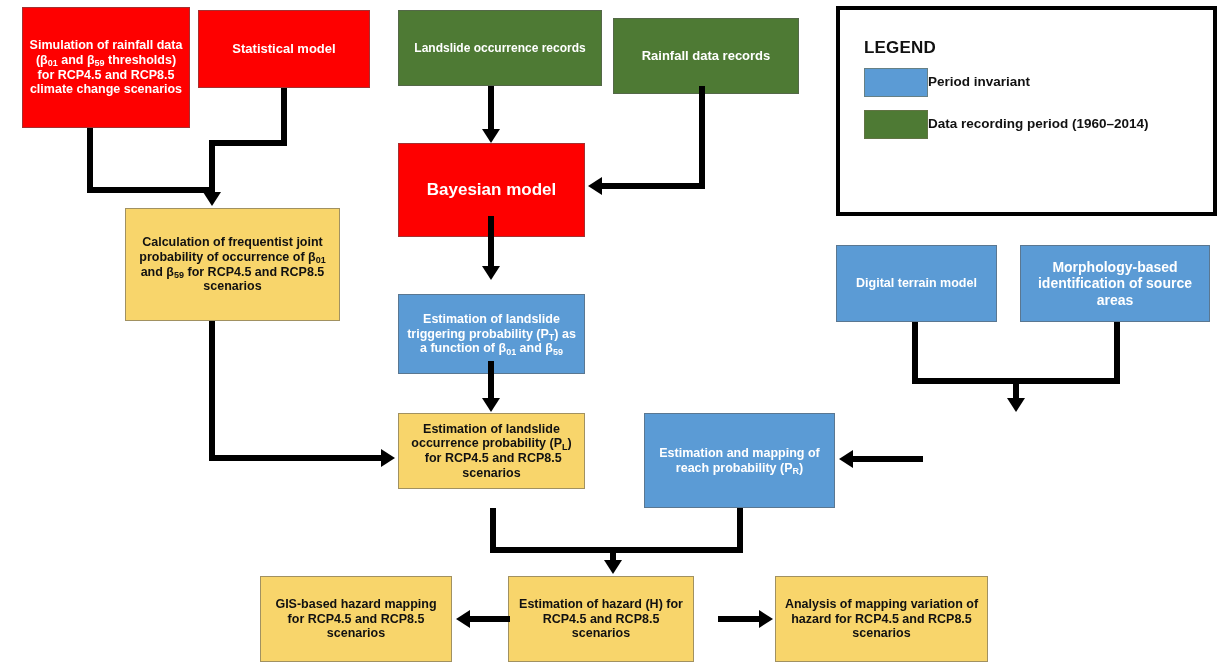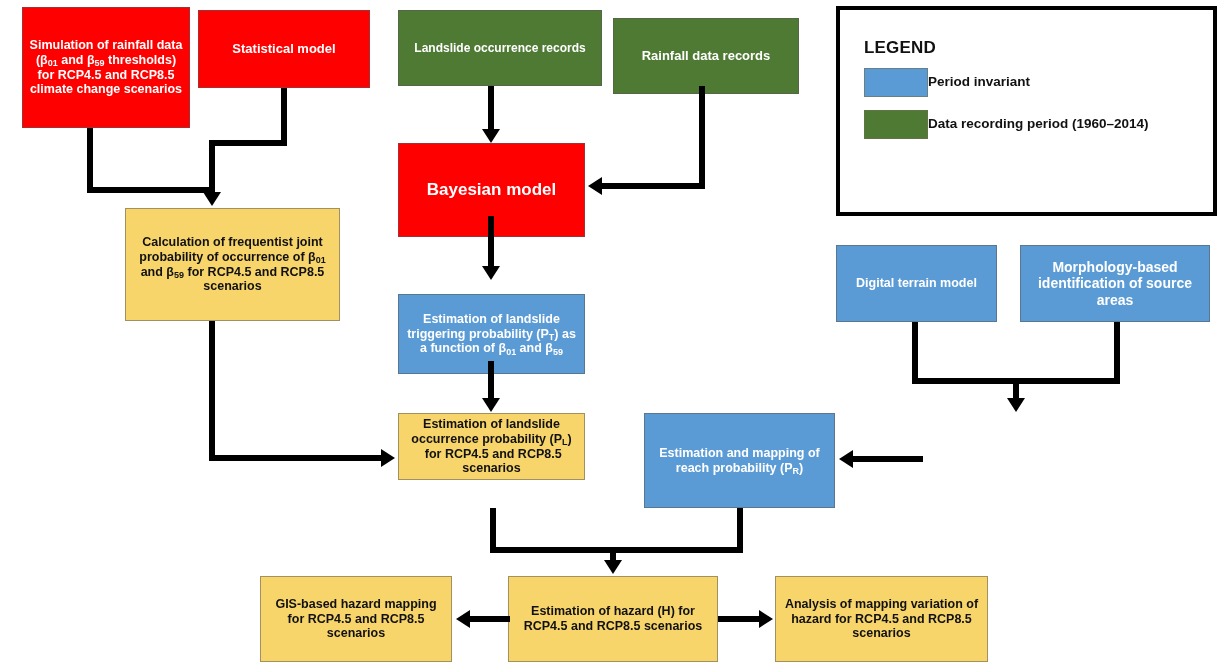--- a/index.html
+++ b/index.html
@@ -134,42 +134,42 @@
   </div>
 
   <div class="node n-gold" style="left:105px; top:208px; width:215px; height:113px; font-size:12.5px;margin-left:20px;">
     <span class="txt">Calculation of frequentist joint probability of occurrence of β<sub>01</sub> and β<sub>59</sub> for RCP4.5 and RCP8.5 scenarios</span>
   </div>
 
   <div class="node n-blue" style="left:398px; top:281px; width:187px; height:80px; font-size:12.5px;margin-top:13px;">
     <span class="txt">Estimation of landslide triggering probability (P<sub>T</sub>) as a function of β<sub>01</sub> and β<sub>59</sub></span>
   </div>
 
-  <div class="node n-gold" style="left:398px; top:413px; width:187px; height:67px; font-size:12.5px;">
+  <div class="node n-gold" style="left:398px; top:413px; width:187px; height:76px; font-size:12.5px;">
     <span class="txt">Estimation of landslide occurrence probability (P<sub>L</sub>) &nbsp;for RCP4.5 and RCP8.5 scenarios</span>
   </div>
 
   <div class="node n-blue" style="left:836px; top:245px; width:161px; height:77px; font-size:12.5px;">
     <span class="txt">Digital terrain model</span>
   </div>
 
   <div class="node n-blue" style="left:644px; top:413px; width:191px; height:95px; font-size:12.5px;">
     <span class="txt">Estimation and mapping of reach probability (P<sub>R</sub>)</span>
   </div>
 
   <div class="node n-blue" style="left:1020px; top:245px; width:190px; height:77px; font-size:14px;">
     <span class="txt">Morphology-based identification of source areas</span>
   </div>
 
 
   <div class="node n-gold" style="left:260px; top:576px; width:192px; height:86px; font-size:12.5px;">
     <span class="txt">GIS-based hazard mapping for RCP4.5 and RCP8.5 scenarios</span>
   </div>
 
-  <div class="node n-gold" style="left:508px; top:576px; width:210px; height:86px; font-size:12.5px;">
+  <div class="node n-gold" style="left:508px; top:576px; width:186px; height:86px; font-size:12.5px;">
     <span class="txt">Estimation of hazard (H) for RCP4.5 and RCP8.5 scenarios</span>
   </div>
 
   <div class="node n-gold" style="left:775px; top:576px; width:213px; height:86px; font-size:12.5px;">
     <span class="txt">Analysis of mapping variation of hazard for RCP4.5 and RCP8.5 scenarios</span>
   </div>
 
   <div class="seg" style="left:87px; top:128px; width:6px; height:65px;"></div>
   <div class="seg" style="left:87px; top:187px; width:128px; height:6px;"></div>
 

